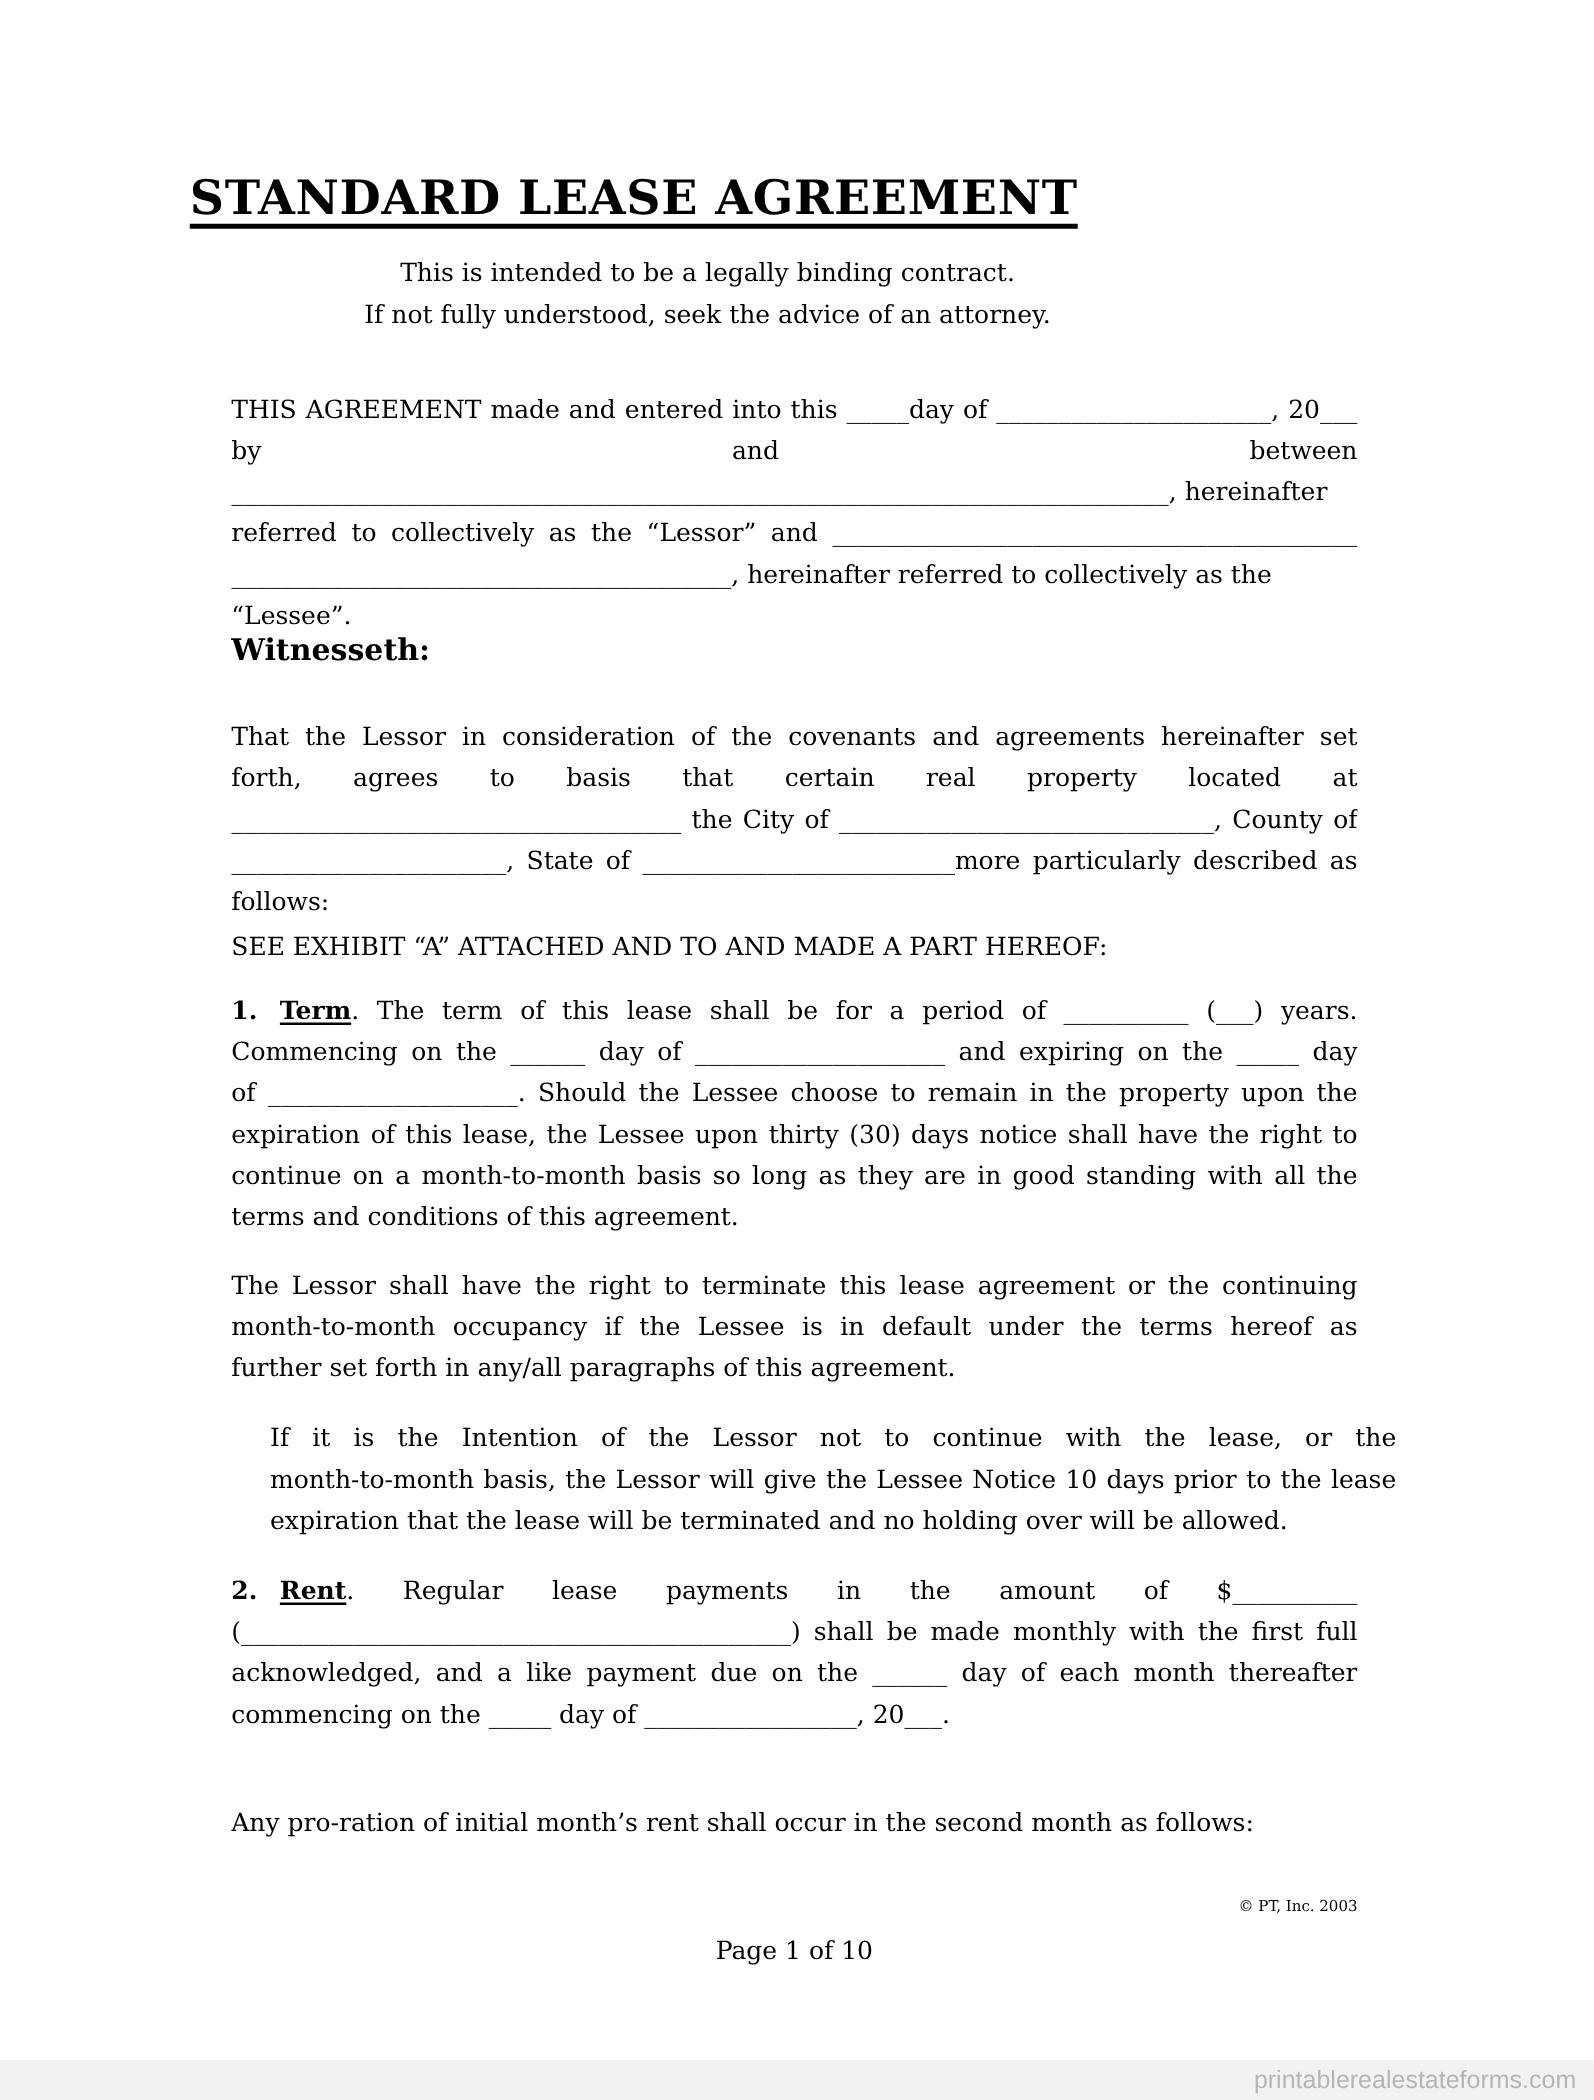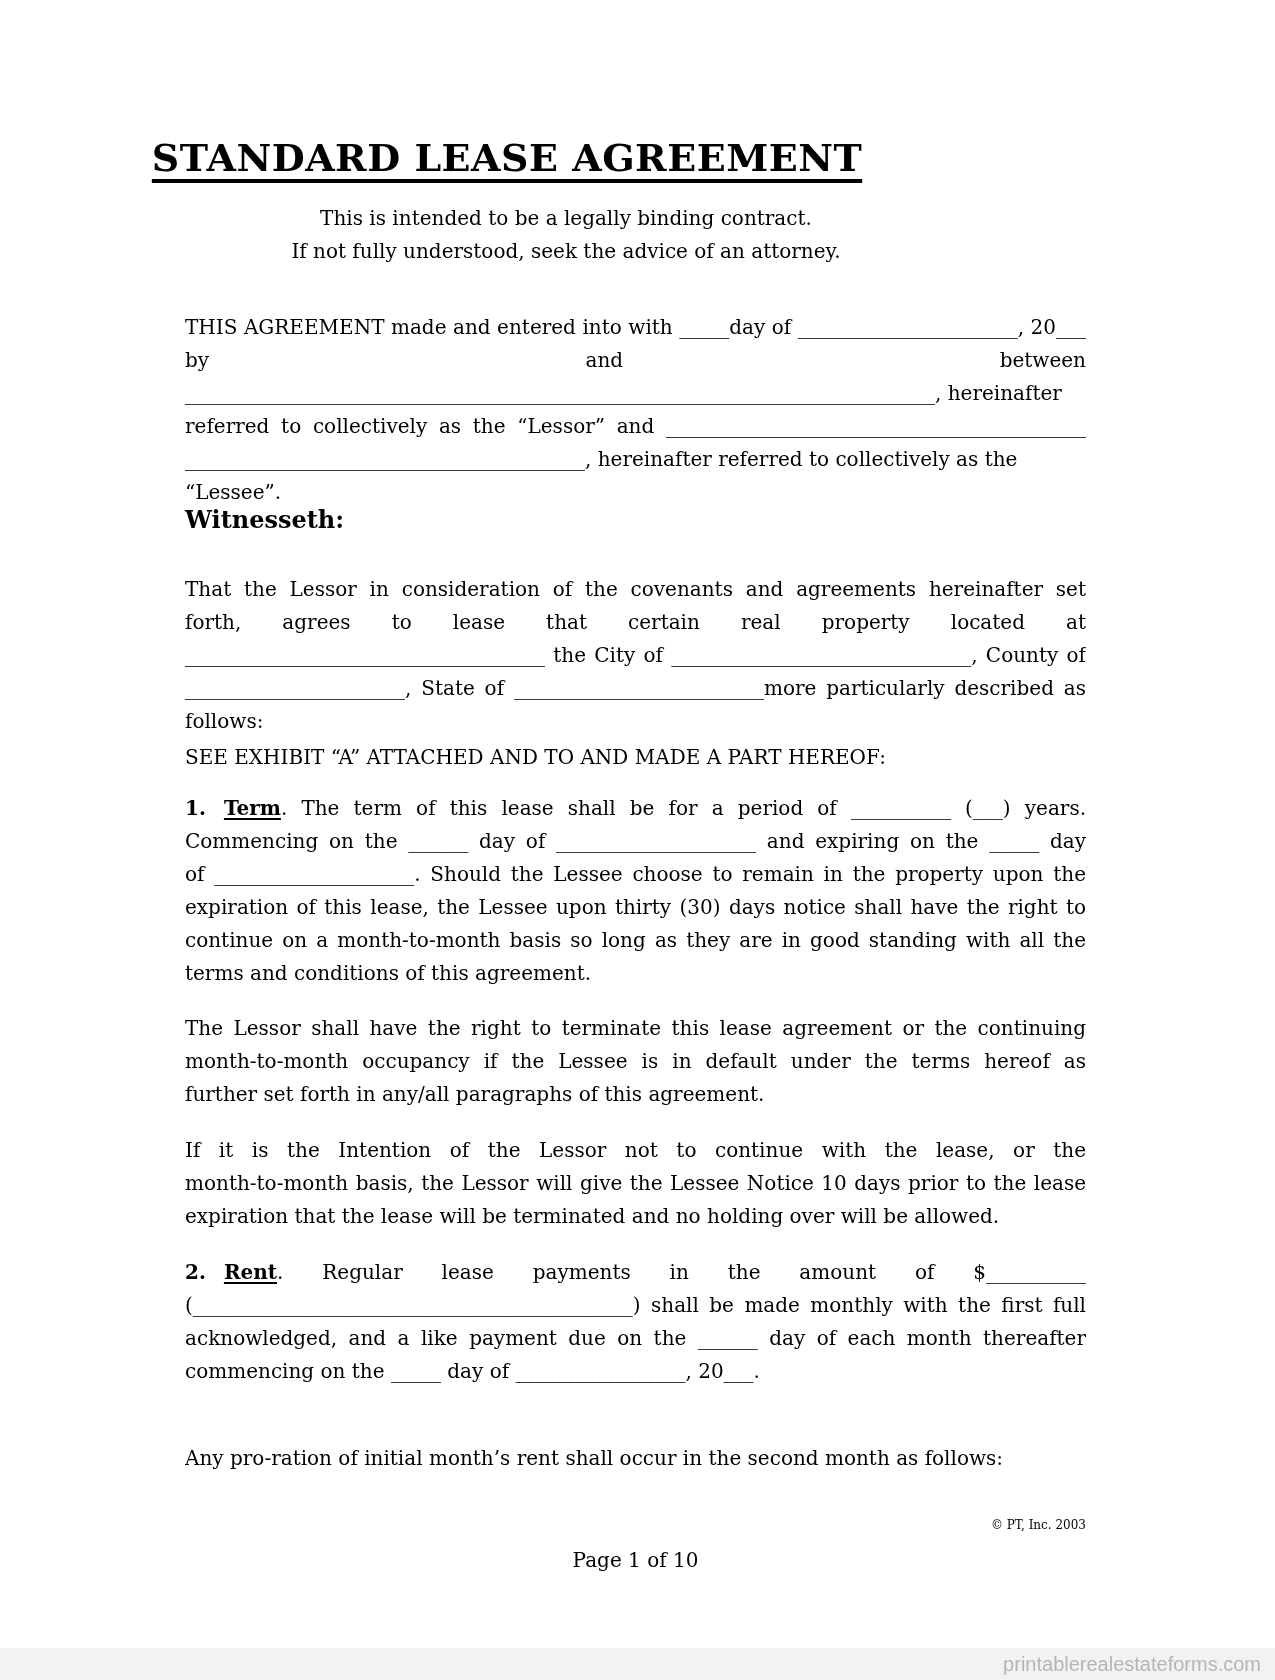--- a/index.html
+++ b/index.html
@@ -42,37 +42,37 @@
 <div class="abs doc-title" style="top:135px;">
   <span class="t-inner">STANDARD LEASE AGREEMENT</span>
 </div>
 
 <div class="abs subtitle" style="top:202px;">
   <div class="line single" style="text-align:center;">This is intended to be a legally binding contract.</div>
   <div class="line single" style="text-align:center;">If not fully understood, seek the advice of an attorney.</div>
 </div>
 
 <div class="abs content para" style="top:311px;">
-  <div class="line jl">THIS AGREEMENT made and entered into with _____day of ______________________, 20___</div>
+  <div class="line jl">THIS AGREEMENT made and entered into this _____day of ______________________, 20___</div>
   <div class="line flexline">
     <span>by</span>
     <span>and</span>
     <span>between</span>
   </div>
   <div class="line">___________________________________________________________________________, hereinafter</div>
   <div class="line jl">referred to collectively as the “Lessor” and __________________________________________</div>
   <div class="line">________________________________________, hereinafter referred to collectively as the</div>
   <div class="line single">“Lessee”.</div>
 </div>
 
 <div class="abs content heading" style="top:505px;">Witnesseth:</div>
 
 <div class="abs content para" style="top:573px;">
   <div class="line jl">That the Lessor in consideration of the covenants and agreements hereinafter set</div>
-  <div class="line jl">forth, agrees to lease that certain real property located at</div>
+  <div class="line jl">forth, agrees to basis that certain real property located at</div>
   <div class="line jl">____________________________________ the City of ______________________________, County of</div>
   <div class="line jl">______________________, State of _________________________more particularly described as</div>
   <div class="line single">follows:</div>
 </div>
 
 <div class="abs content para" style="top:741px;">
   <div class="line single">SEE EXHIBIT “A” ATTACHED AND TO AND MADE A PART HEREOF:</div>
 </div>
 
 <div class="abs content para" style="top:792px;">
@@ -85,21 +85,21 @@
   <div class="line jl">continue on a month-to-month basis so long as they are in good standing with all the</div>
   <div class="line single">terms and conditions of this agreement.</div>
 </div>
 
 <div class="abs content para" style="top:1012px;">
   <div class="line jl">The Lessor shall have the right to terminate this lease agreement or the continuing</div>
   <div class="line jl">month-to-month occupancy if the Lessee is in default under the terms hereof as</div>
   <div class="line single">further set forth in any/all paragraphs of this agreement.</div>
 </div>
 
-<div class="abs content para" style="top:1134px;">
+<div class="abs content para" style="top:1134px;margin-left:31px;">
   <div class="line jl">If it is the Intention of the Lessor not to continue with the lease, or the</div>
   <div class="line jl">month-to-month basis, the Lessor will give the Lessee Notice 10 days prior to the lease</div>
   <div class="line single">expiration that the lease will be terminated and no holding over will be allowed.</div>
 </div>
 
 <div class="abs content para" style="top:1256px;">
   <div class="line jl">
     <span class="b secnum">2.</span><span class="bu">Rent</span><span>.  Regular lease payments in the amount of $__________</span>
   </div>
   <div class="line jl">(____________________________________________) shall be made monthly with the first full</div>

